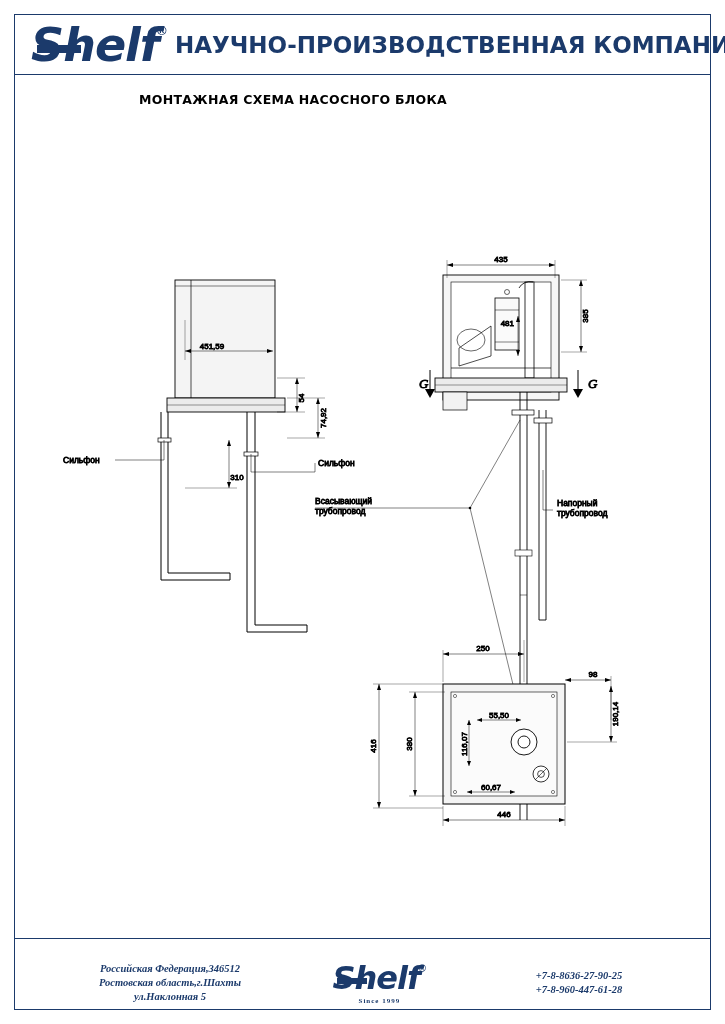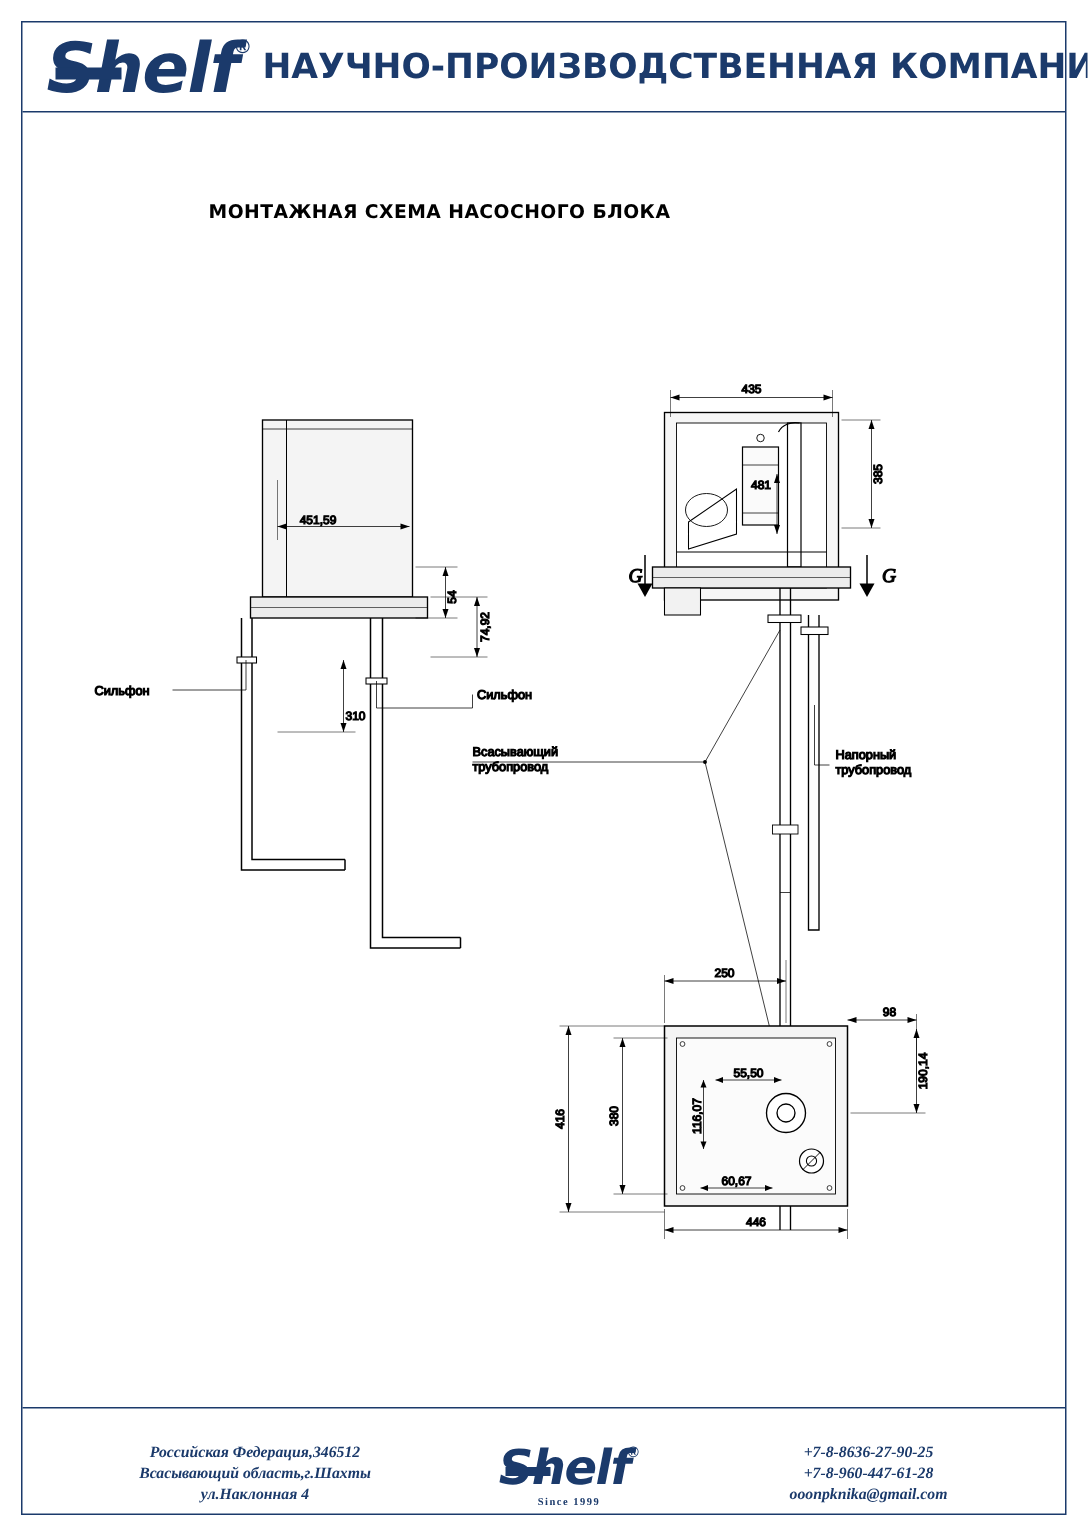--- a/index.html
+++ b/index.html
@@ -91,21 +91,20 @@
     position: absolute;
     left: 0;
     top: 92px;
     width: 586px;
     text-align: center;
     font-family: "DejaVu Sans", sans-serif;
     font-weight: bold;
     font-size: 12.5px;
     letter-spacing: 0.3px;
     color: #000;
-    margin-top: 41px;
   }
   
   .footer {
     position: absolute;
     left: 15px;
     top: 938px;
     width: 695px;
     height: 88px;
     box-sizing: border-box;
     border-top: 1.5px solid #1b3a6b;
@@ -464,31 +463,30 @@
       </g>
       <text class="lbl" x="476" y="670" text-anchor="middle">60,67</text>
 
     </g>
   </svg>
   </div>
 
   <div class="footer">
     <div class="footer-left">
       <div>Российская Федерация,346512</div>
-      <div>Всасывающий область,г.Шахты</div>
-      <div>ул.Наклонная 4</div>
+      <div>Ростовская область,г.Шахты</div>
+      <div>ул.Наклонная 5</div>
     </div>
     <div class="footer-center">
       <div class="footer-logo">
         <div class="logo-text">Shelf</div>
         <div class="logo-bar"></div>
         <div class="logo-reg">®</div>
         <div class="footer-since">Since 1999</div>
       </div>
     </div>
     <div class="footer-right">
       <div>+7-8-8636-27-90-25</div>
       <div>+7-8-960-447-61-28</div>
-      <div>ooonpknika@gmail.com</div>
     </div>
   </div>
 
 </div>
 
 </body></html>

